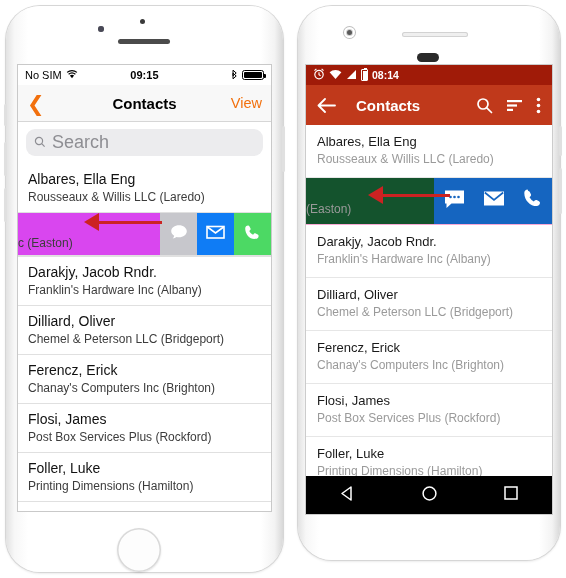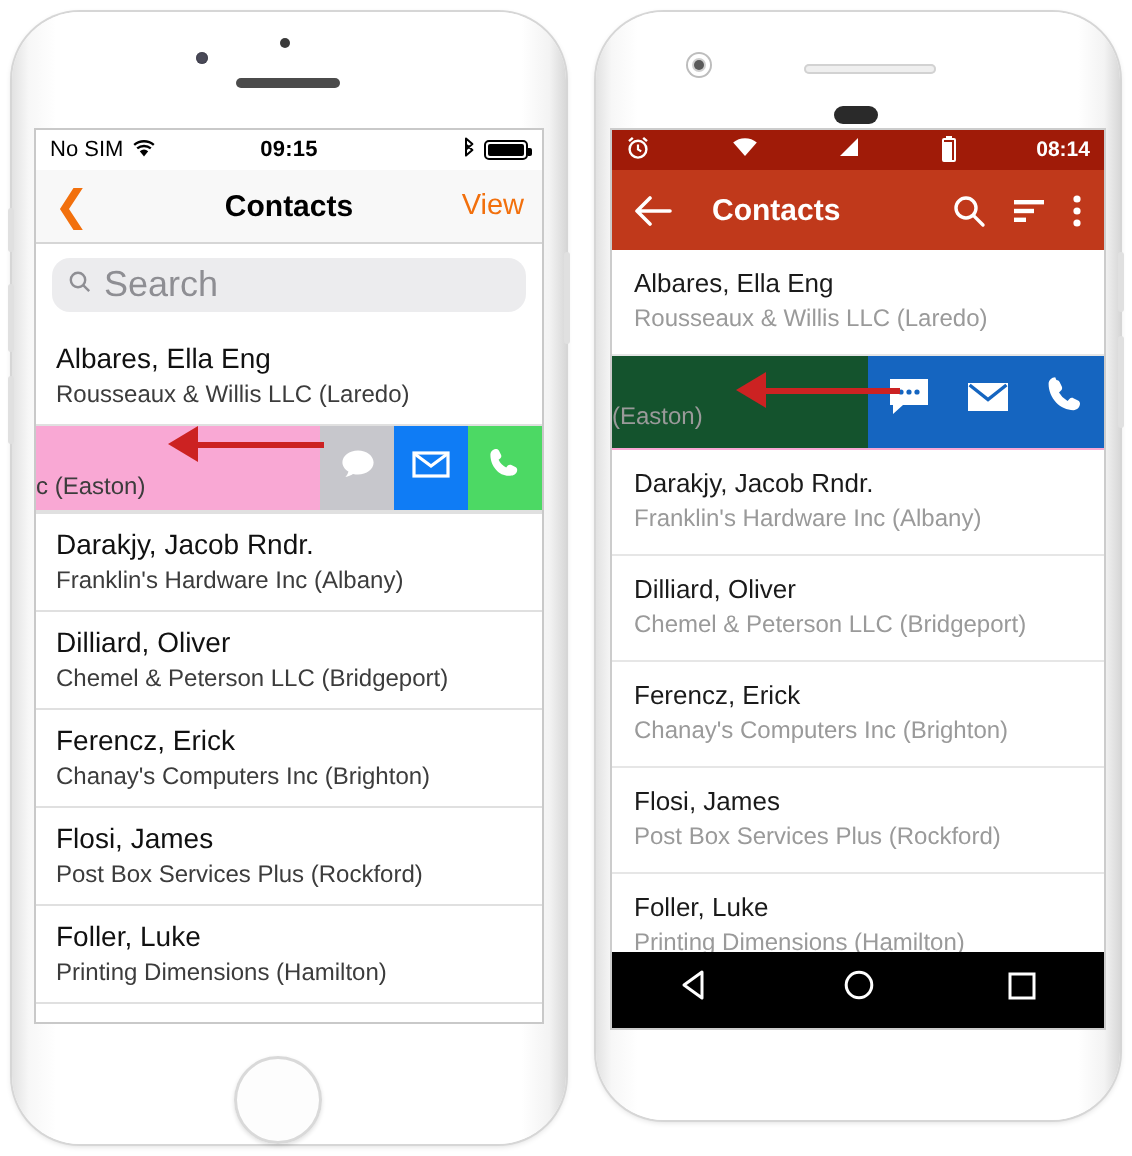--- a/index.html
+++ b/index.html
@@ -107,42 +107,42 @@
   .ios-row {
     border-top: 1px solid #e0e0e0; padding: 6px 10px 7px 10px; background: #fff;
   }
   .ios-row:first-child { border-top: none; }
   .ios-name { font-size: 14px; color: #111; line-height: 1.35; }
   .ios-org  { font-size: 12px; color: #3c3c3c; line-height: 1.35; }
 
   
   .ios-swipe {
     position: relative; height: 44px; border-top: 1px solid #e0e0e0;
-    border-bottom: 1px solid #e0e0e0; background: #f9a8d4; overflow: hidden;
+    border-bottom: 1px solid #e0e0e0; background: #d946ef; overflow: hidden;
   }
   .ios-swipe .behind {
     position: absolute; left: -62px; top: 0; height: 100%;
     display: flex; align-items: flex-end; padding-bottom: 5px;
   }
   .ios-swipe .behind span { font-size: 12px; color: #3c3c3c; padding-left: 62px; }
   .ios-actions {
     position: absolute; right: 0; top: 0; height: 100%; display: flex;
   }
   .ios-actions .act {
     width: 37px; height: 100%; display: flex; align-items: center; justify-content: center;
     cursor: pointer;
   }
   .ios-actions .chat { background: #c7c7cc; }
   .ios-actions .mail { background: #0f7cf5; }
   .ios-actions .call { background: #4cd964; }
 
   
   .dr-status {
     height: 20px; background: #a01b08; color: #fff; display: flex;
-    align-items: center; justify-content: space-between; gap: 4px; padding: 0 7px;
+    align-items: center; justify-content: flex-start; gap: 4px; padding: 0 7px;
     font-size: 10.5px; font-weight: 700;
   }
   .dr-batt { width: 7px; height: 12px; border: 1px solid #fff; border-radius: 1px;
              position: relative; padding: 0.5px; }
   .dr-batt i { display: block; width: 100%; height: 100%; background: #fff; }
   .dr-batt::before { content:""; position:absolute; left:1.5px; top:-2.5px; width:3px; height:2px;
              background:#fff; }
 
   
   .dr-appbar {

